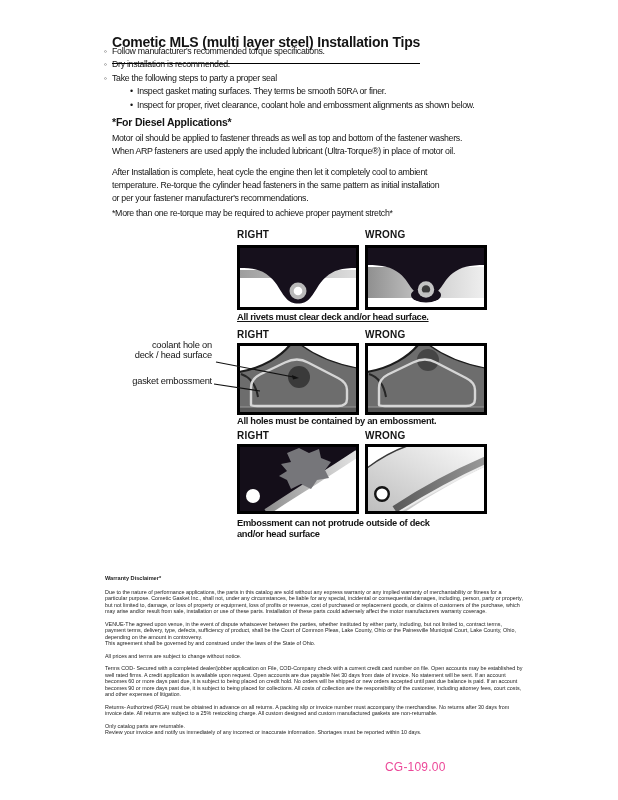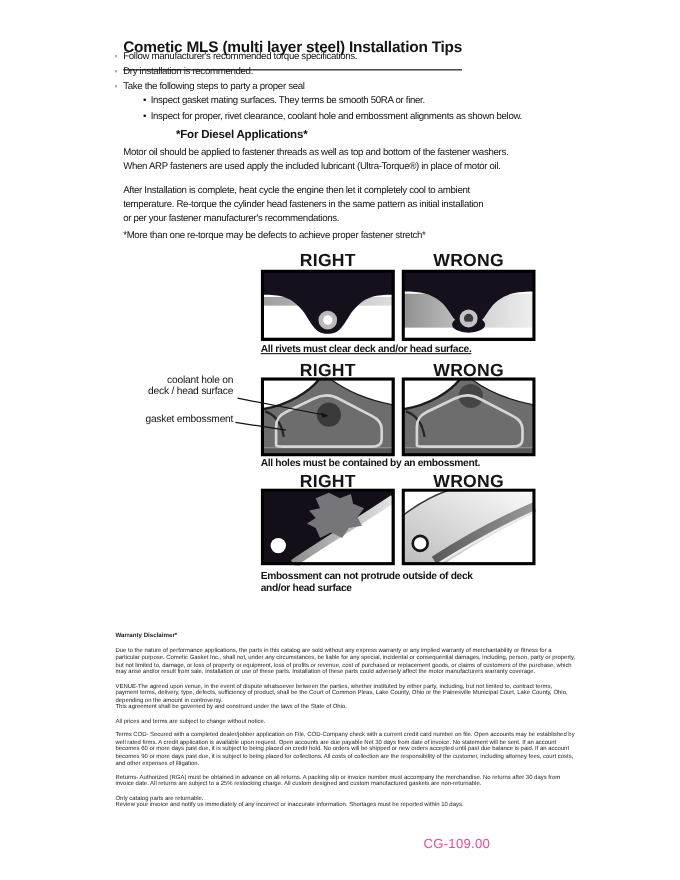--- a/index.html
+++ b/index.html
@@ -6,26 +6,26 @@
   .page{position:relative;width:618px;height:800px;background:#ffffff;overflow:hidden;
         font-family:"Liberation Sans","DejaVu Sans",sans-serif;color:#141414;}
   .abs{position:absolute;}
   .title{left:112px;top:25px;font-size:14px;font-weight:bold;letter-spacing:-0.2px;
          border-bottom:1.6px solid #000;padding-bottom:13px;}
   .tips{left:104px;top:45px;font-size:8.8px;letter-spacing:-0.3px;line-height:13.4px;white-space:nowrap;}
   .b-row{display:flex;align-items:baseline;}
   .b-marker{width:8px;font-size:8px;flex:0 0 auto;}
   .b-row.sub{margin-left:26px;}
   .b-row.sub .b-marker{width:7px;font-size:9px;}
-  .h-diesel{left:112px;top:116px;font-size:10.5px;font-weight:bold;letter-spacing:-0.2px;margin-left:48px;}
+  .h-diesel{left:112px;top:116px;font-size:10.5px;font-weight:bold;letter-spacing:-0.2px;}
   .body-para{font-size:8.8px;letter-spacing:-0.3px;line-height:13.2px;white-space:pre-line;}
   .p1{left:112px;top:132px;}
   .p2{left:112px;top:166px;}
   .p-note{left:112px;top:207px;}
-  .fig-label{width:122px;text-align:center;font-size:16px;font-weight:bold;letter-spacing:0.2px;}
+  .fig-label{width:122px;text-align:left;font-size:10px;font-weight:bold;letter-spacing:0.2px;}
   .fig{width:122px;}
   .caption{font-size:9.3px;font-weight:bold;letter-spacing:-0.3px;line-height:11px;white-space:pre-line;}
   .side-label{left:60px;width:152px;text-align:right;font-size:9.3px;letter-spacing:-0.2px;
               line-height:9.6px;white-space:pre-line;}
   .warranty{left:105px;top:575px;width:418px;font-size:5.4px;line-height:6.5px;color:#1c1c1c;}
   .warranty h3{margin:0 0 7px 0;font-size:5.6px;}
   .warranty p{margin:0 0 6px 0;white-space:pre-line;}
   .doc-code{left:385px;top:760px;font-size:12px;letter-spacing:0.2px;color:#ec4899;}
   svg{display:block;}
 </style>
@@ -58,21 +58,21 @@
       <span>Inspect for proper, rivet clearance, coolant hole and embossment alignments as shown below.</span>
     </div>
   </div>
 
   <div class="abs h-diesel">*For Diesel Applications*</div>
   <div class="abs body-para p1">Motor oil should be applied to fastener threads as well as top and bottom of the fastener washers.
 When ARP fasteners are used apply the included lubricant (Ultra-Torque®) in place of motor oil.</div>
   <div class="abs body-para p2">After Installation is complete, heat cycle the engine then let it completely cool to ambient
 temperature. Re-torque the cylinder head fasteners in the same pattern as initial installation
 or per your fastener manufacturer's recommendations.</div>
-  <div class="abs body-para p-note">*More than one re-torque may be defects to achieve proper fastener stretch*</div>
+  <div class="abs body-para p-note">*More than one re-torque may be required to achieve proper payment stretch*</div>
 
   <div class="abs fig-label" style="left:237px;top:229px;">RIGHT</div>
   <div class="abs fig-label" style="left:365px;top:229px;">WRONG</div>
 
   <div class="abs fig" style="left:237px;top:245px;">
     <svg viewBox="0 0 122 65" width="122" height="65">
       <defs>
         <linearGradient id="g1a" x1="0" y1="0" x2="1" y2="0">
           <stop offset="0" stop-color="#9d9d9d"></stop>
             <stop offset="1" stop-color="#dedede"></stop>

